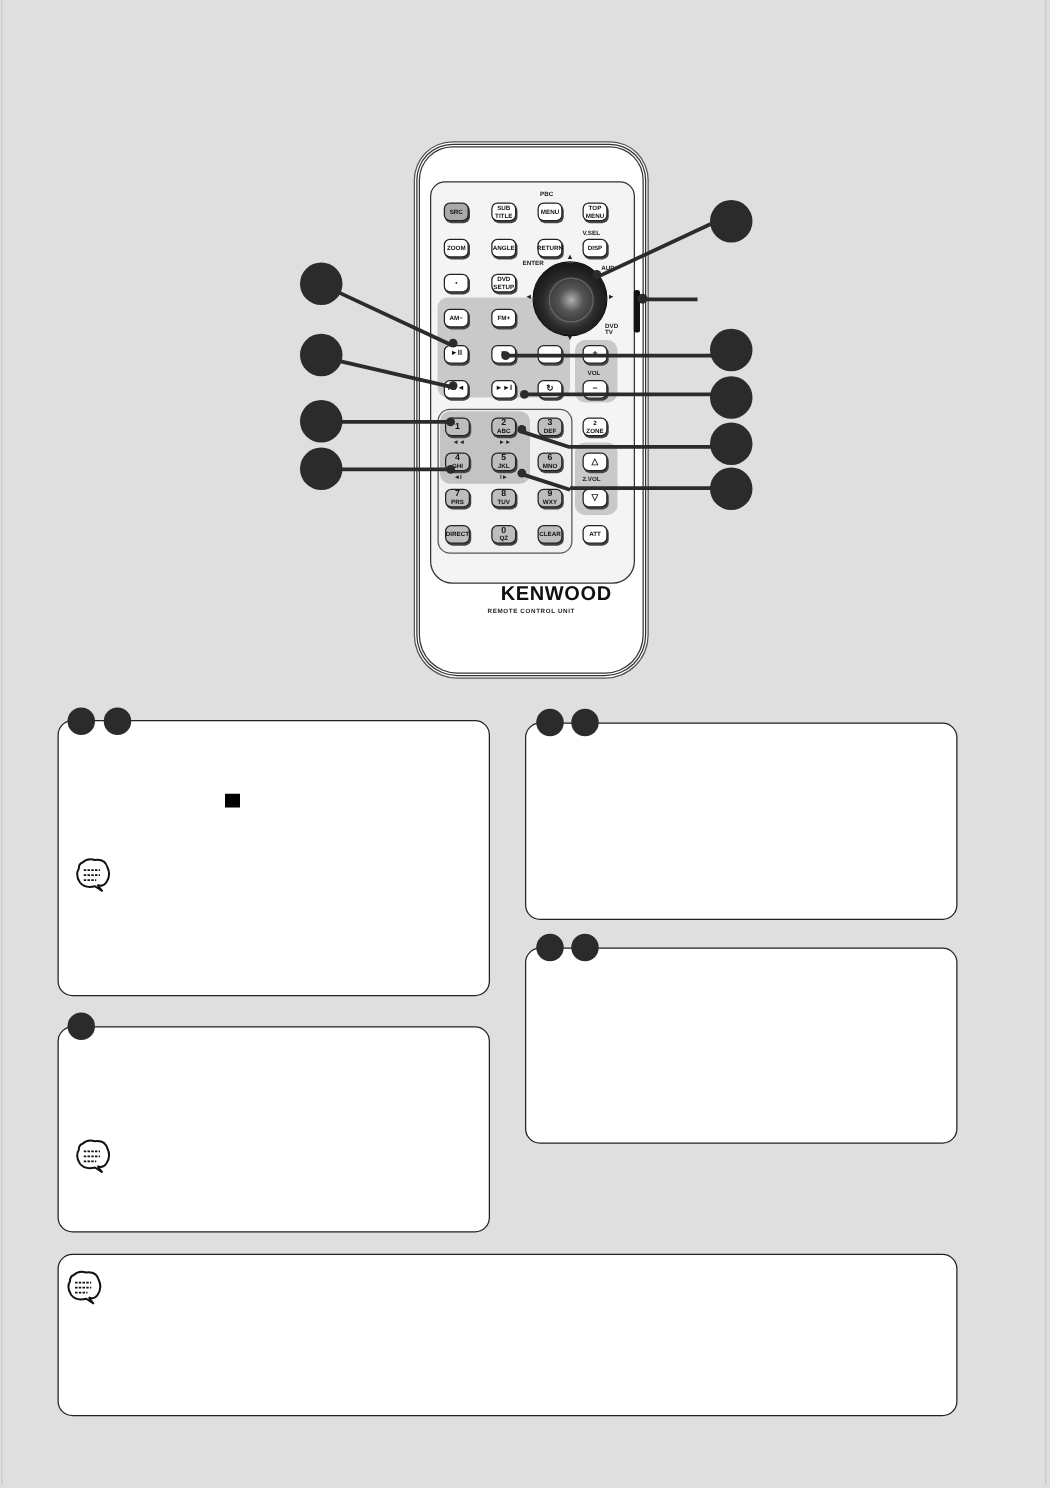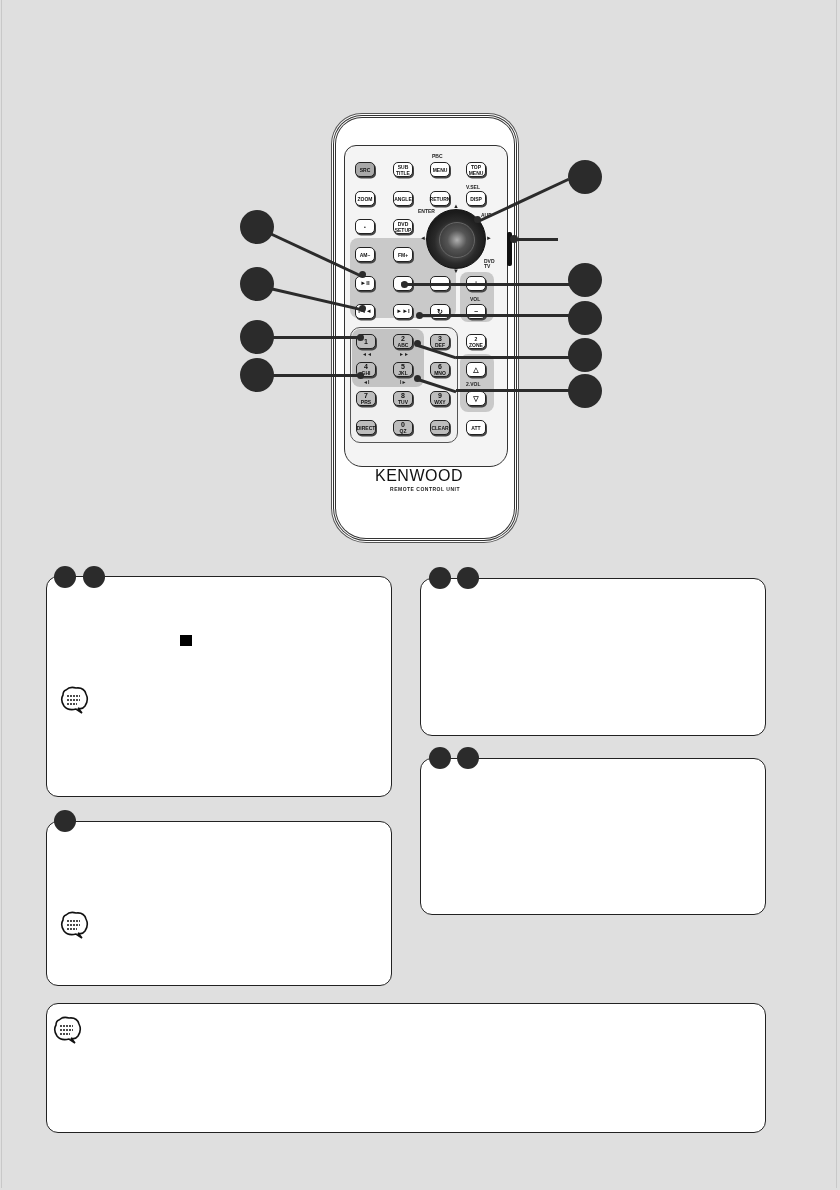--- a/index.html
+++ b/index.html
@@ -13,21 +13,21 @@
   .grp{position:absolute;background:#c9c9c9;border-radius:8px;}
   .numgrp{position:absolute;border:1.5px solid #555;border-radius:10px;background:#f0f0f0;}
   .btn{position:absolute;width:20px;height:15px;border:1.5px solid #222;border-radius:5px;background:#fff;box-shadow:1px 1.5px 0 #444;
     font-size:5px;font-weight:bold;line-height:6px;text-align:center;display:flex;flex-direction:column;align-items:center;justify-content:center;color:#111;box-sizing:border-box;}
   .btn.gray{background:#a9a9a9;}
   .btn.num{background:#bdbdbd;}
   .btn .big{font-size:7px;line-height:7px;}
   .tiny{position:absolute;font-size:5px;font-weight:bold;color:#222;white-space:nowrap;}
   .joy{position:absolute;left:426px;top:209px;width:58px;height:58px;border-radius:50%;background:radial-gradient(circle at 50% 55%,#9a9a9a 0,#555 28%,#2a2a2a 50%,#1a1a1a 70%,#333 100%);border:1.5px solid #111;}
   .joy-inner{position:absolute;left:12px;top:12px;width:34px;height:34px;border-radius:50%;border:1.5px solid #666;background:radial-gradient(circle at 50% 50%,#b0b0b0 0,#555 40%,#2a2a2a 100%);}
-  .kenwood{position:absolute;left:330px;top:467px;width:178px;text-align:center;font-size:16px;font-weight:normal;letter-spacing:0.5px;color:#111;}
+  .kenwood{position:absolute;left:356px;top:467px;width:178px;text-align:center;font-size:16px;font-weight:bold;letter-spacing:0.5px;color:#111;}
   .rcu{position:absolute;left:336px;top:486px;width:178px;text-align:center;font-size:5px;font-weight:bold;letter-spacing:0.5px;color:#222;}
   
   .callout{position:absolute;width:34px;height:34px;border-radius:50%;background:#2b2b2b;}
   .leader{position:absolute;height:3px;background:#2b2b2b;transform-origin:0 50%;}
   .leader-dot{position:absolute;width:7px;height:7px;border-radius:50%;background:#2b2b2b;}
   
   .panel{position:absolute;background:#fff;border:1.5px solid #222;border-radius:12px;box-sizing:border-box;}
   .pdot{position:absolute;width:22px;height:22px;border-radius:50%;background:#2b2b2b;}
   .note-icon{position:absolute;width:30px;height:28px;}
   .stop-sq{position:absolute;width:12px;height:11px;background:#000;}

